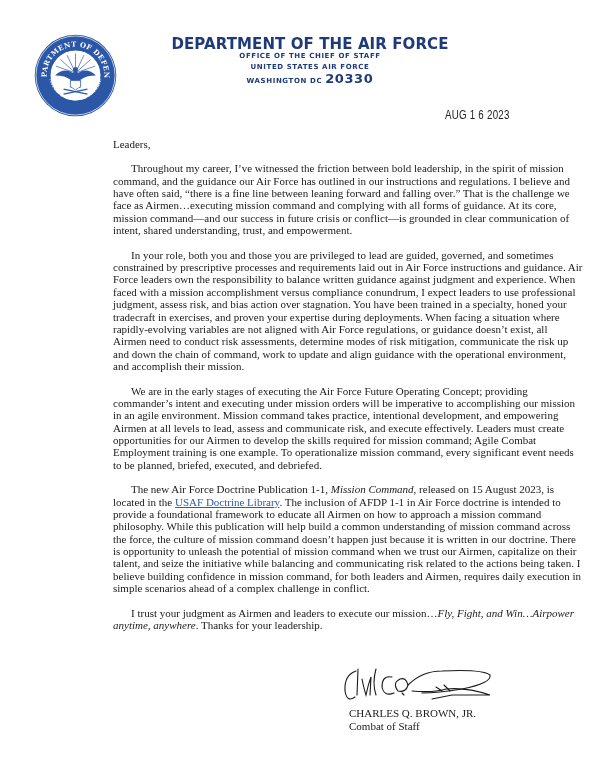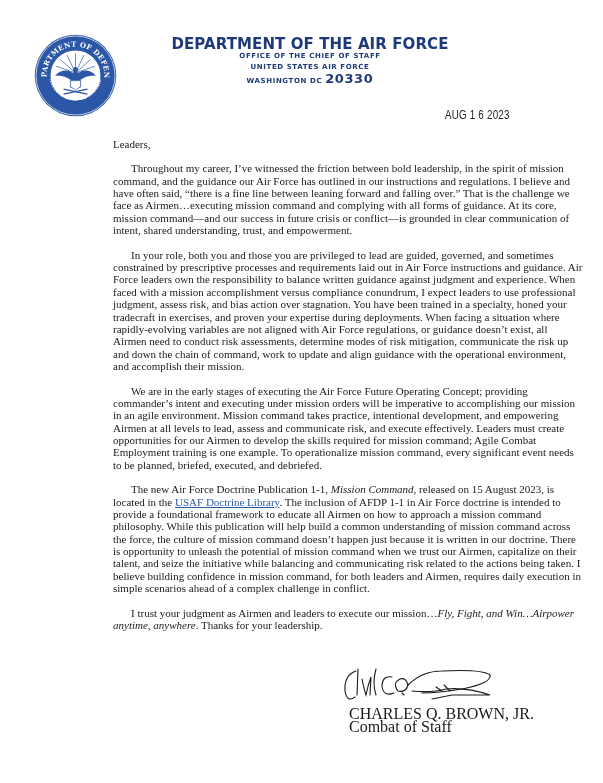--- a/index.html
+++ b/index.html
@@ -8,21 +8,21 @@
   .seal { position: absolute; left: 33px; top: 33px; width: 85px; height: 85px; }
   .letterhead { position: absolute; left: 150px; top: 37px; width: 320px; text-align: center; color: #1f3a7a; font-family: "DejaVu Sans", "Liberation Sans", sans-serif; font-weight: bold; }
   .lh-dept { font-size: 15px; letter-spacing: 0.1px; line-height: 14px; }
   .lh-sub { font-size: 7px; letter-spacing: 0.6px; line-height: 11px; }
   .lh-zip { font-size: 13px; }
   .date { position: absolute; left: 445px; top: 108px; font-family: "Liberation Sans", sans-serif; font-size: 12.5px; color: #222; letter-spacing: 0.3px; transform: scaleX(0.78); transform-origin: left top; }
   .body { position: absolute; left: 72px; top: 138px; width: 470px; font-family: "Liberation Serif", "DejaVu Serif", serif; font-size: 11px; line-height: 12.35px; color: #1a1a1a; margin-left: 41px; }
   .salutation { margin: 0 0 12px 0; }
   .para { margin: 0 0 12.4px 0; text-indent: 18px; text-align: left; }
   .link { color: #2a5db0; text-decoration: underline; }
-  .sig-block { position: absolute; left: 342px; top: 665px; width: 200px; font-family: "Liberation Serif", "DejaVu Serif", serif; font-size: 16px; line-height: 13px; color: #1a1a1a; }
+  .sig-block { position: absolute; left: 342px; top: 665px; width: 200px; font-family: "Liberation Serif", "DejaVu Serif", serif; font-size: 11px; line-height: 13px; color: #1a1a1a; }
   .signature { width: 160px; height: 40px; display: block; margin-bottom: 2px; }
   .sig-lines { padding-left: 7px; }
 </style>
 </head>
 <body>
 
 <div class="page">
 
   <svg class="seal" viewBox="0 0 100 100">
     <defs>

